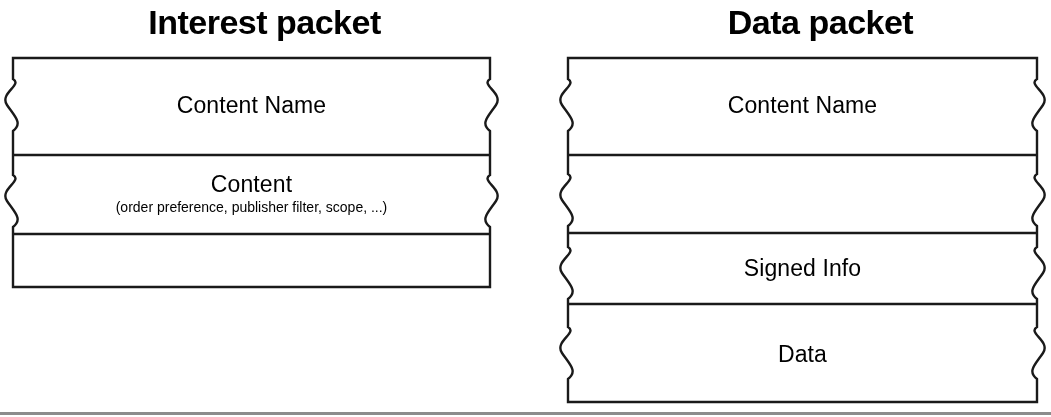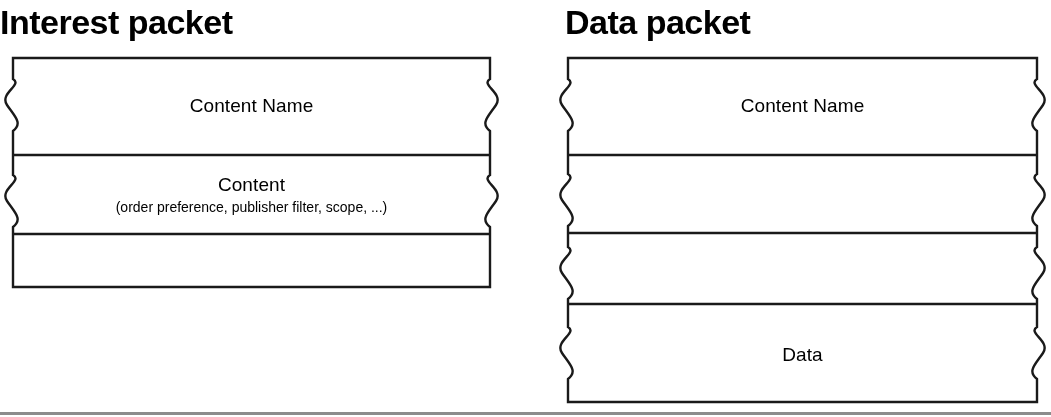--- a/index.html
+++ b/index.html
@@ -25,27 +25,28 @@
 
   
   .panel {
     position: absolute;
   }
   .panel-title {
     position: absolute;
     top: 0;
     left: 0;
     width: 100%;
-    text-align: left;
+    text-align: center;
     font-weight: bold;
     font-size: 34px;
     line-height: 42px;
     letter-spacing: -0.5px;
     color: #000;
     white-space: nowrap;
+    padding-left: 18px;
   }
 
   
   #interest-panel { left: 0px; top: 0px; width: 503px; height: 300px; }
   #interest-title { top: 1px; left: 0px; width: 493px; }
   #interest-box  { position: absolute; left: 10px; top: 55px; width: 483px; height: 235px; }
 
   
   #data-panel { left: 555px; top: 0px; width: 496px; height: 415px; }
   #data-title { top: 1px; left: 10px; width: 475px; }
@@ -66,21 +67,21 @@
     width: 100%;
     display: flex;
     flex-direction: column;
     align-items: center;
     justify-content: center;
     text-align: center;
     box-sizing: border-box;
     padding: 0 30px;
   }
   .field-title {
-    font-size: 19px;
+    font-size: 23px;
     line-height: 27px;
     white-space: nowrap;
     letter-spacing: 0.1px;
   }
   .field-sub {
     font-size: 14px;
     line-height: 21px;
     white-space: nowrap;
     letter-spacing: 0px;
     margin-top: -1px;
@@ -207,20 +208,21 @@
         <line x1="3" y1="178" x2="472" y2="178" stroke="#1a1a1a" stroke-width="2.4"></line>
         <line x1="3" y1="249" x2="472" y2="249" stroke="#1a1a1a" stroke-width="2.4"></line>
       </svg>
 
       <div class="field" id="d-row-0">
         <div class="field-title">Content Name</div>
       </div>
 
 
       <div class="field" id="d-row-2">
+        <div class="field-title">Signed Info</div>
       </div>
 
       <div class="field" id="d-row-3">
         <div class="field-title">Data</div>
       </div>
 
     </div>
   </div>
 
   <div id="bottom-rule"></div>

